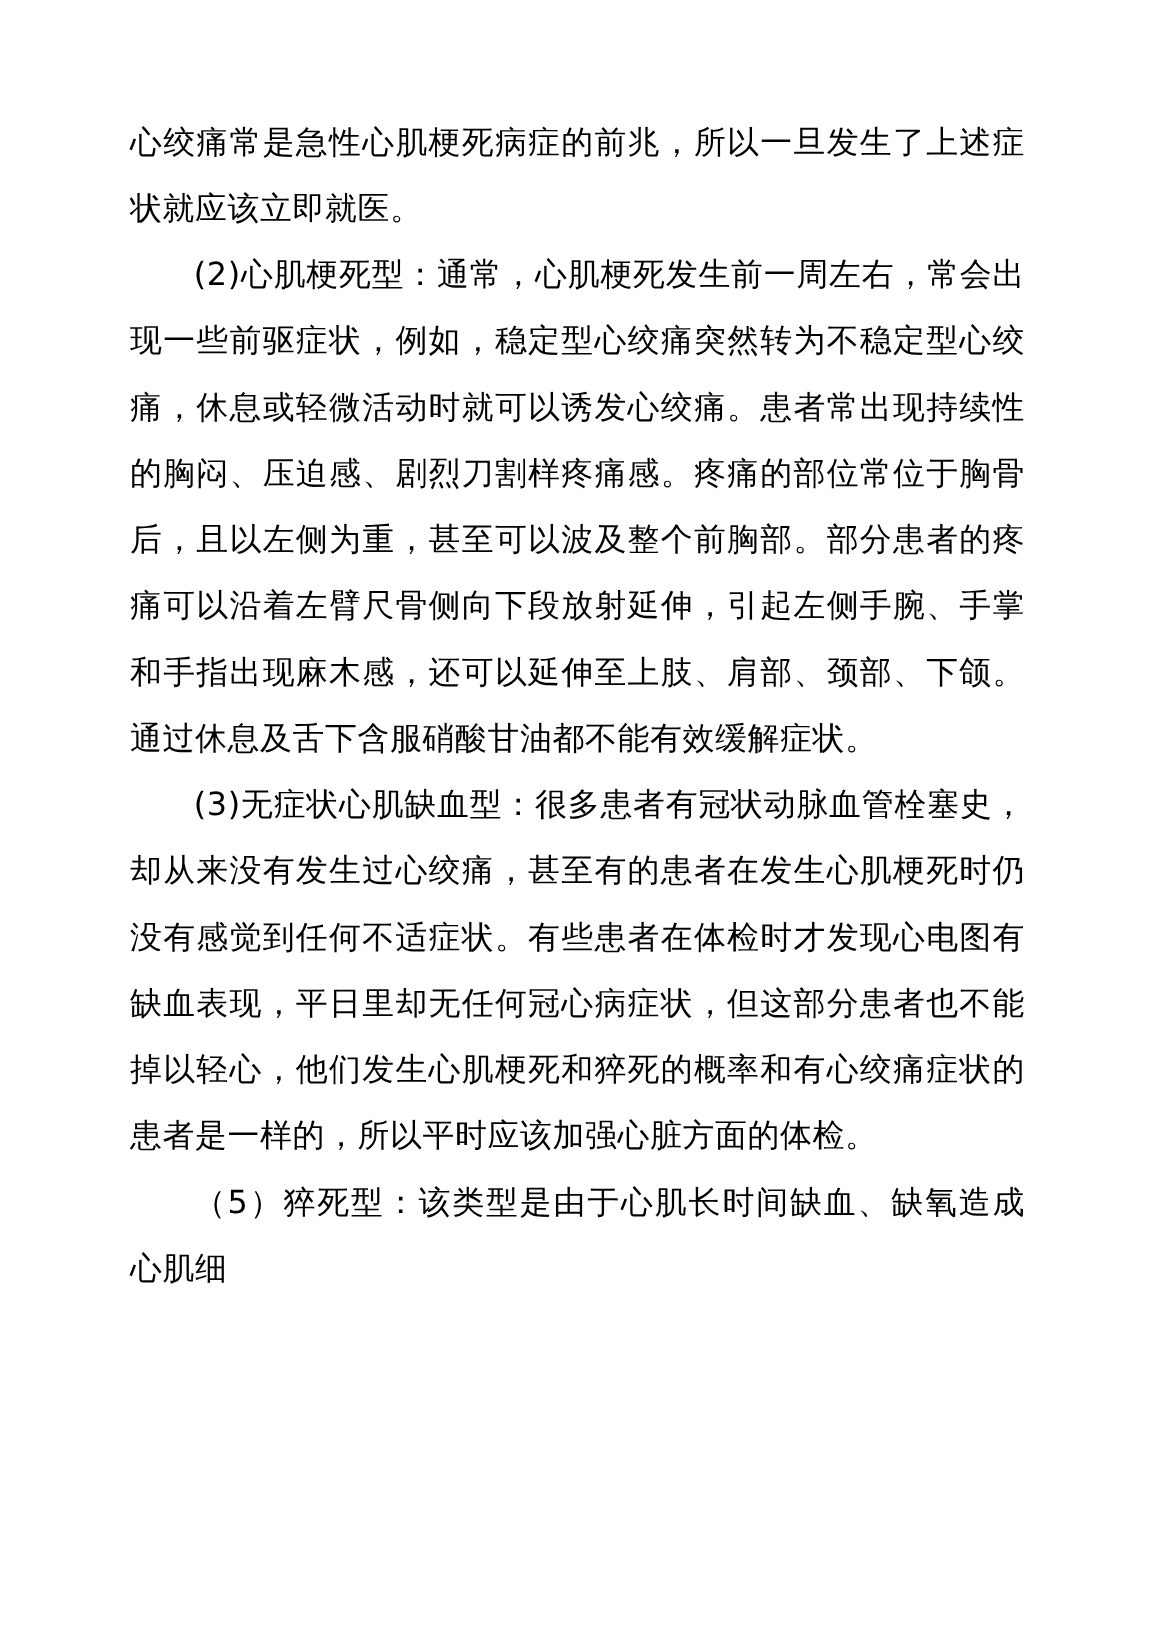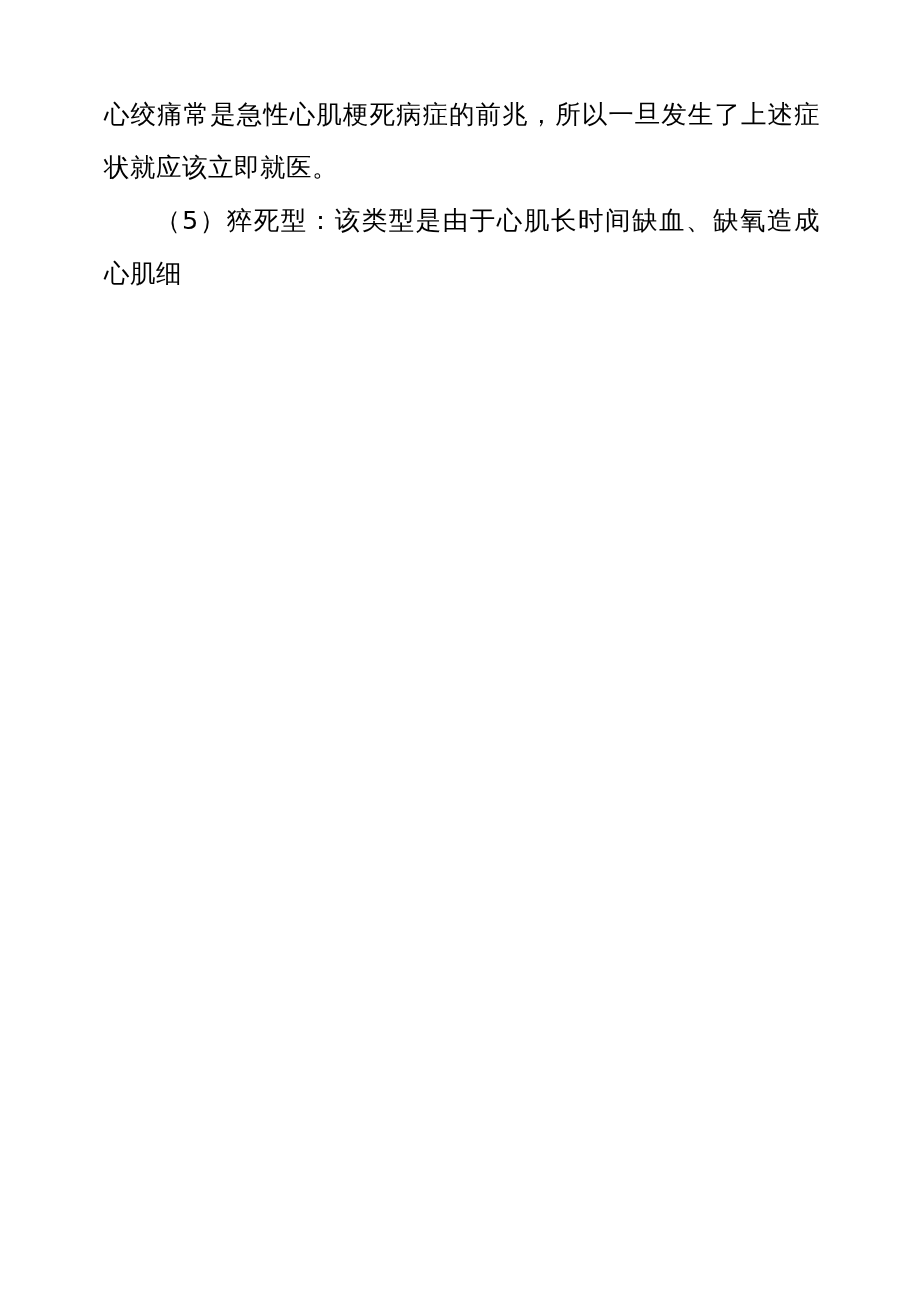--- a/index.html
+++ b/index.html
@@ -38,15 +38,17 @@
   .para + .para {
     margin-top: 0;
   }
 </style>
 </head>
 <body>
 
 <div class="page">
   <div class="doc-body">
     <p class="para">心绞痛常是急性心肌梗死病症的前兆，所以一旦发生了上述症状就应该立即就医。</p>
+    <p class="para indent">(2)心肌梗死型：通常，心肌梗死发生前一周左右，常会出现一些前驱症状，例如，稳定型心绞痛突然转为不稳定型心绞痛，休息或轻微活动时就可以诱发心绞痛。患者常出现持续性的胸闷、压迫感、剧烈刀割样疼痛感。疼痛的部位常位于胸骨后，且以左侧为重，甚至可以波及整个前胸部。部分患者的疼痛可以沿着左臂尺骨侧向下段放射延伸，引起左侧手腕、手掌和手指出现麻木感，还可以延伸至上肢、肩部、颈部、下颌。通过休息及舌下含服硝酸甘油都不能有效缓解症状。</p>
+    <p class="para indent">(3)无症状心肌缺血型：很多患者有冠状动脉血管栓塞史，却从来没有发生过心绞痛，甚至有的患者在发生心肌梗死时仍没有感觉到任何不适症状。有些患者在体检时才发现心电图有缺血表现，平日里却无任何冠心病症状，但这部分患者也不能掉以轻心，他们发生心肌梗死和猝死的概率和有心绞痛症状的患者是一样的，所以平时应该加强心脏方面的体检。</p>
     <p class="para indent">（5）猝死型：该类型是由于心肌长时间缺血、缺氧造成心肌细</p>
   </div>
 </div>
 
 </body></html>

